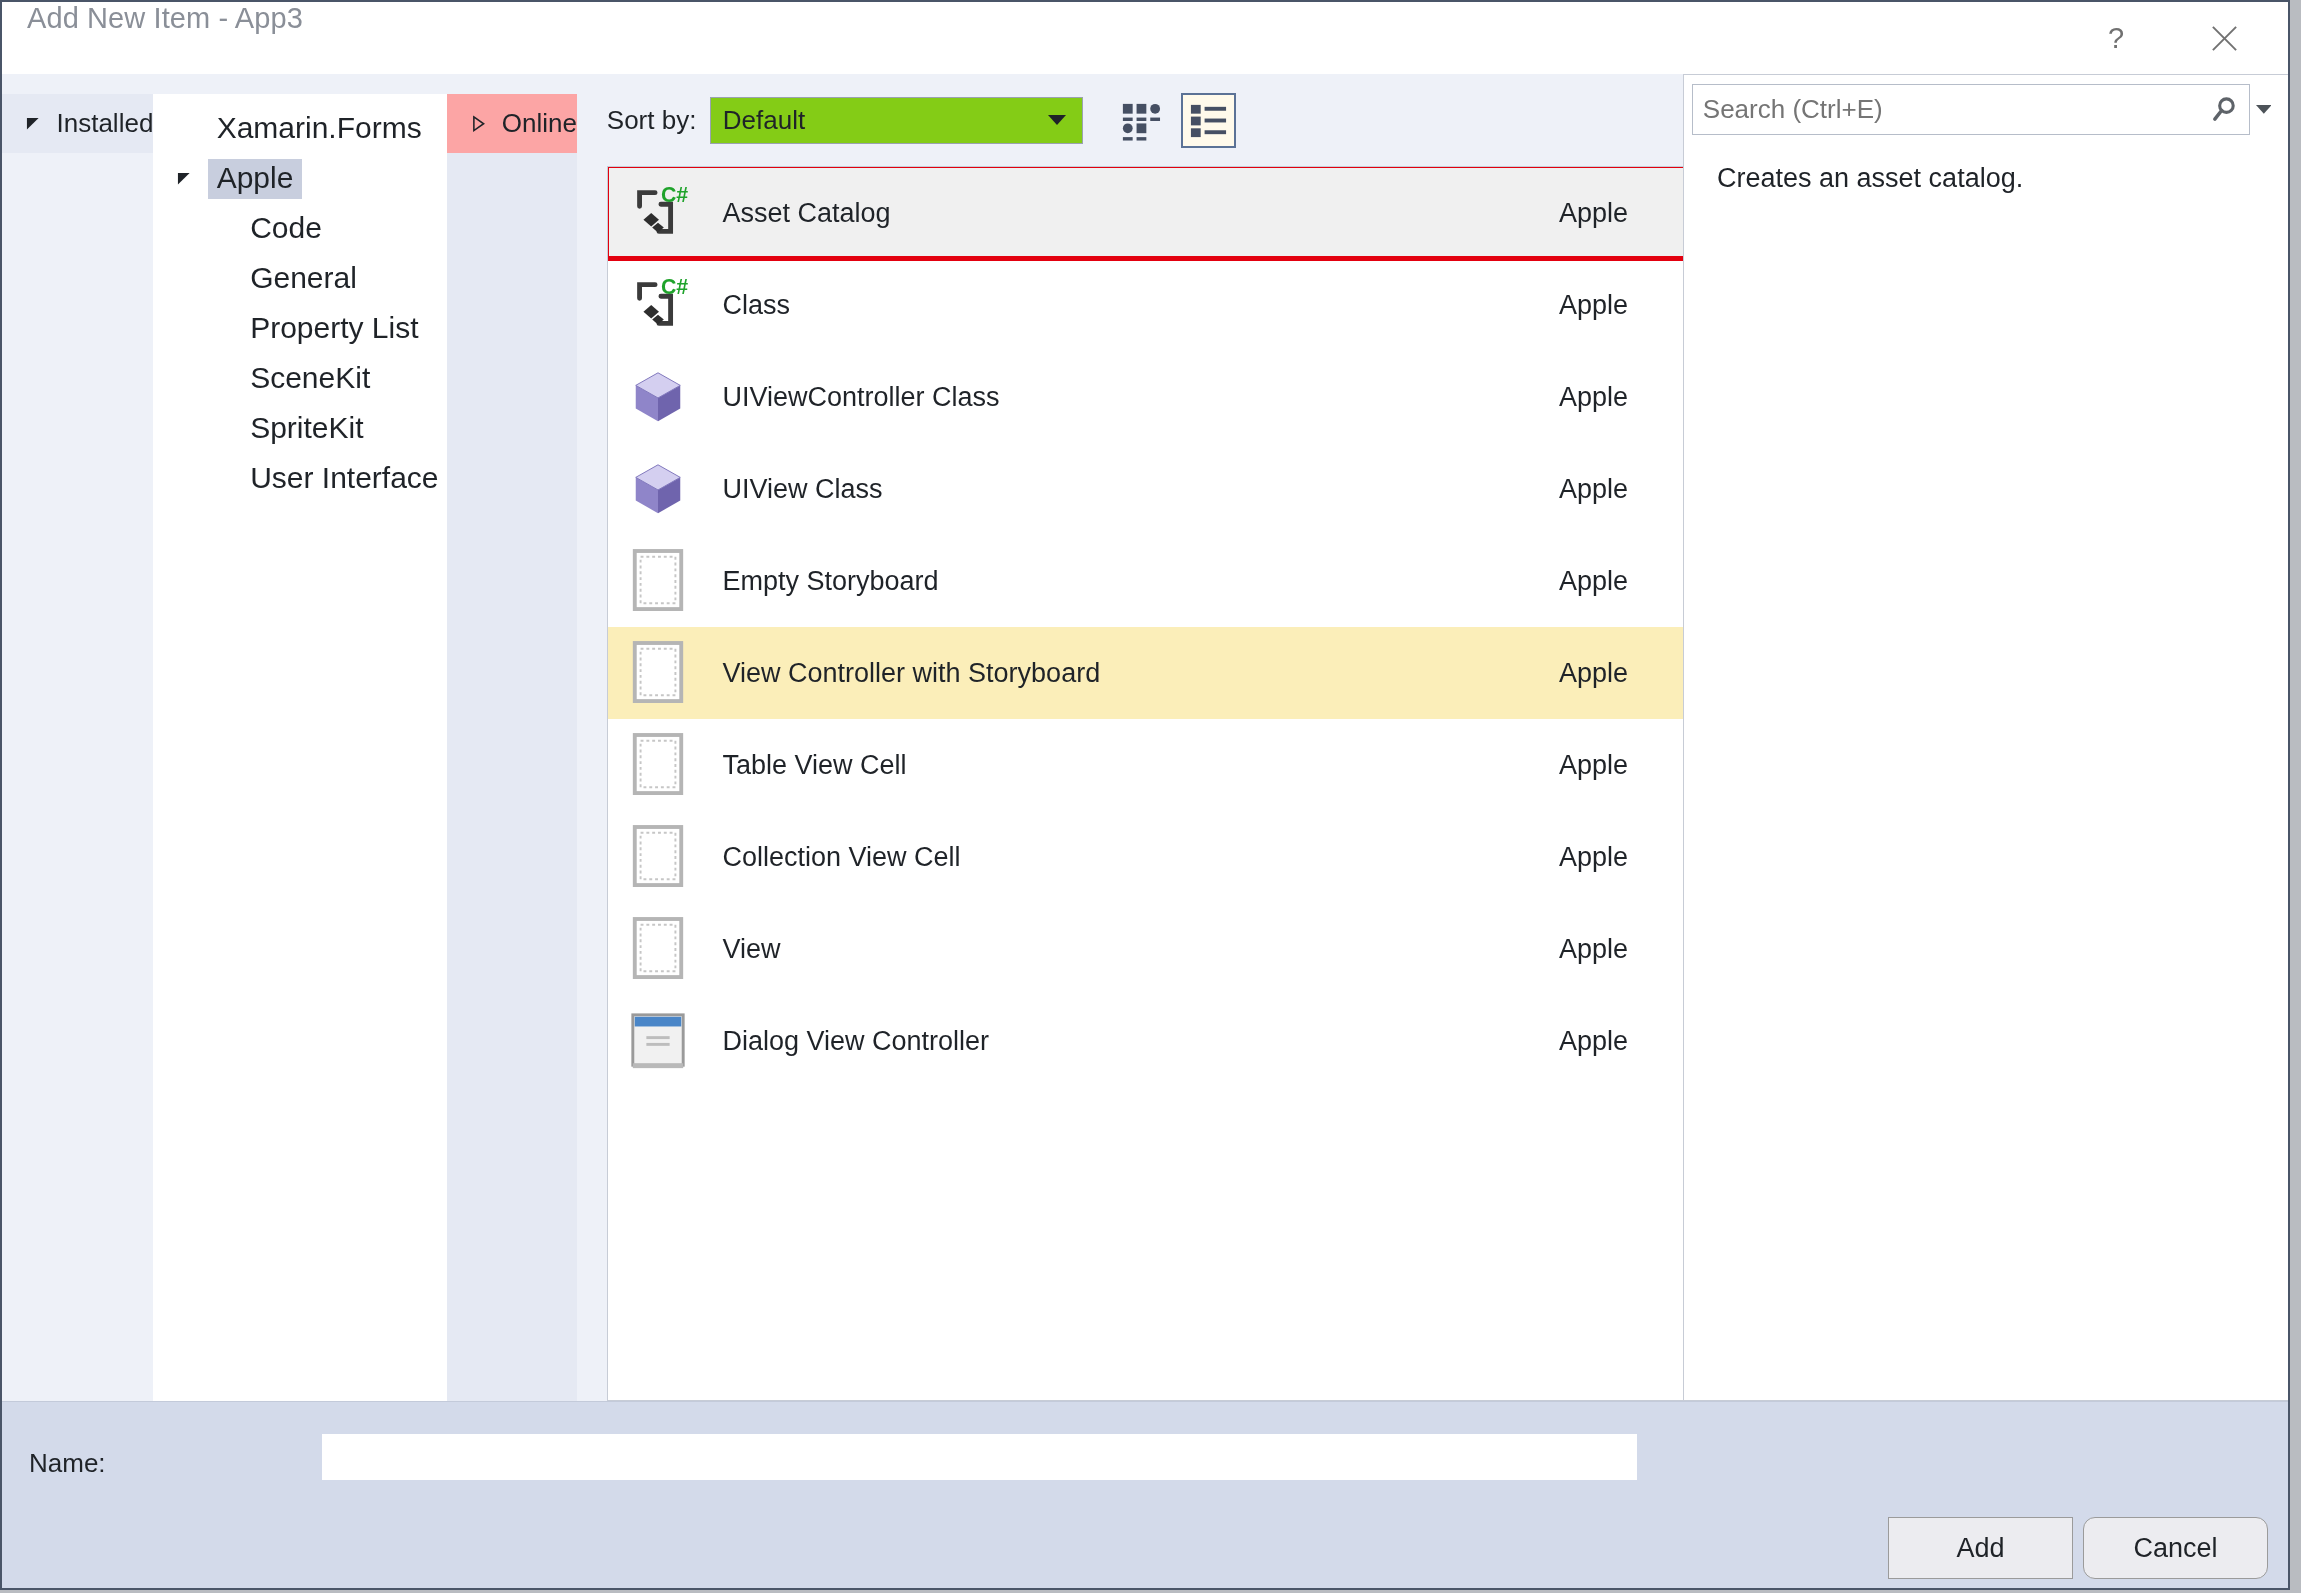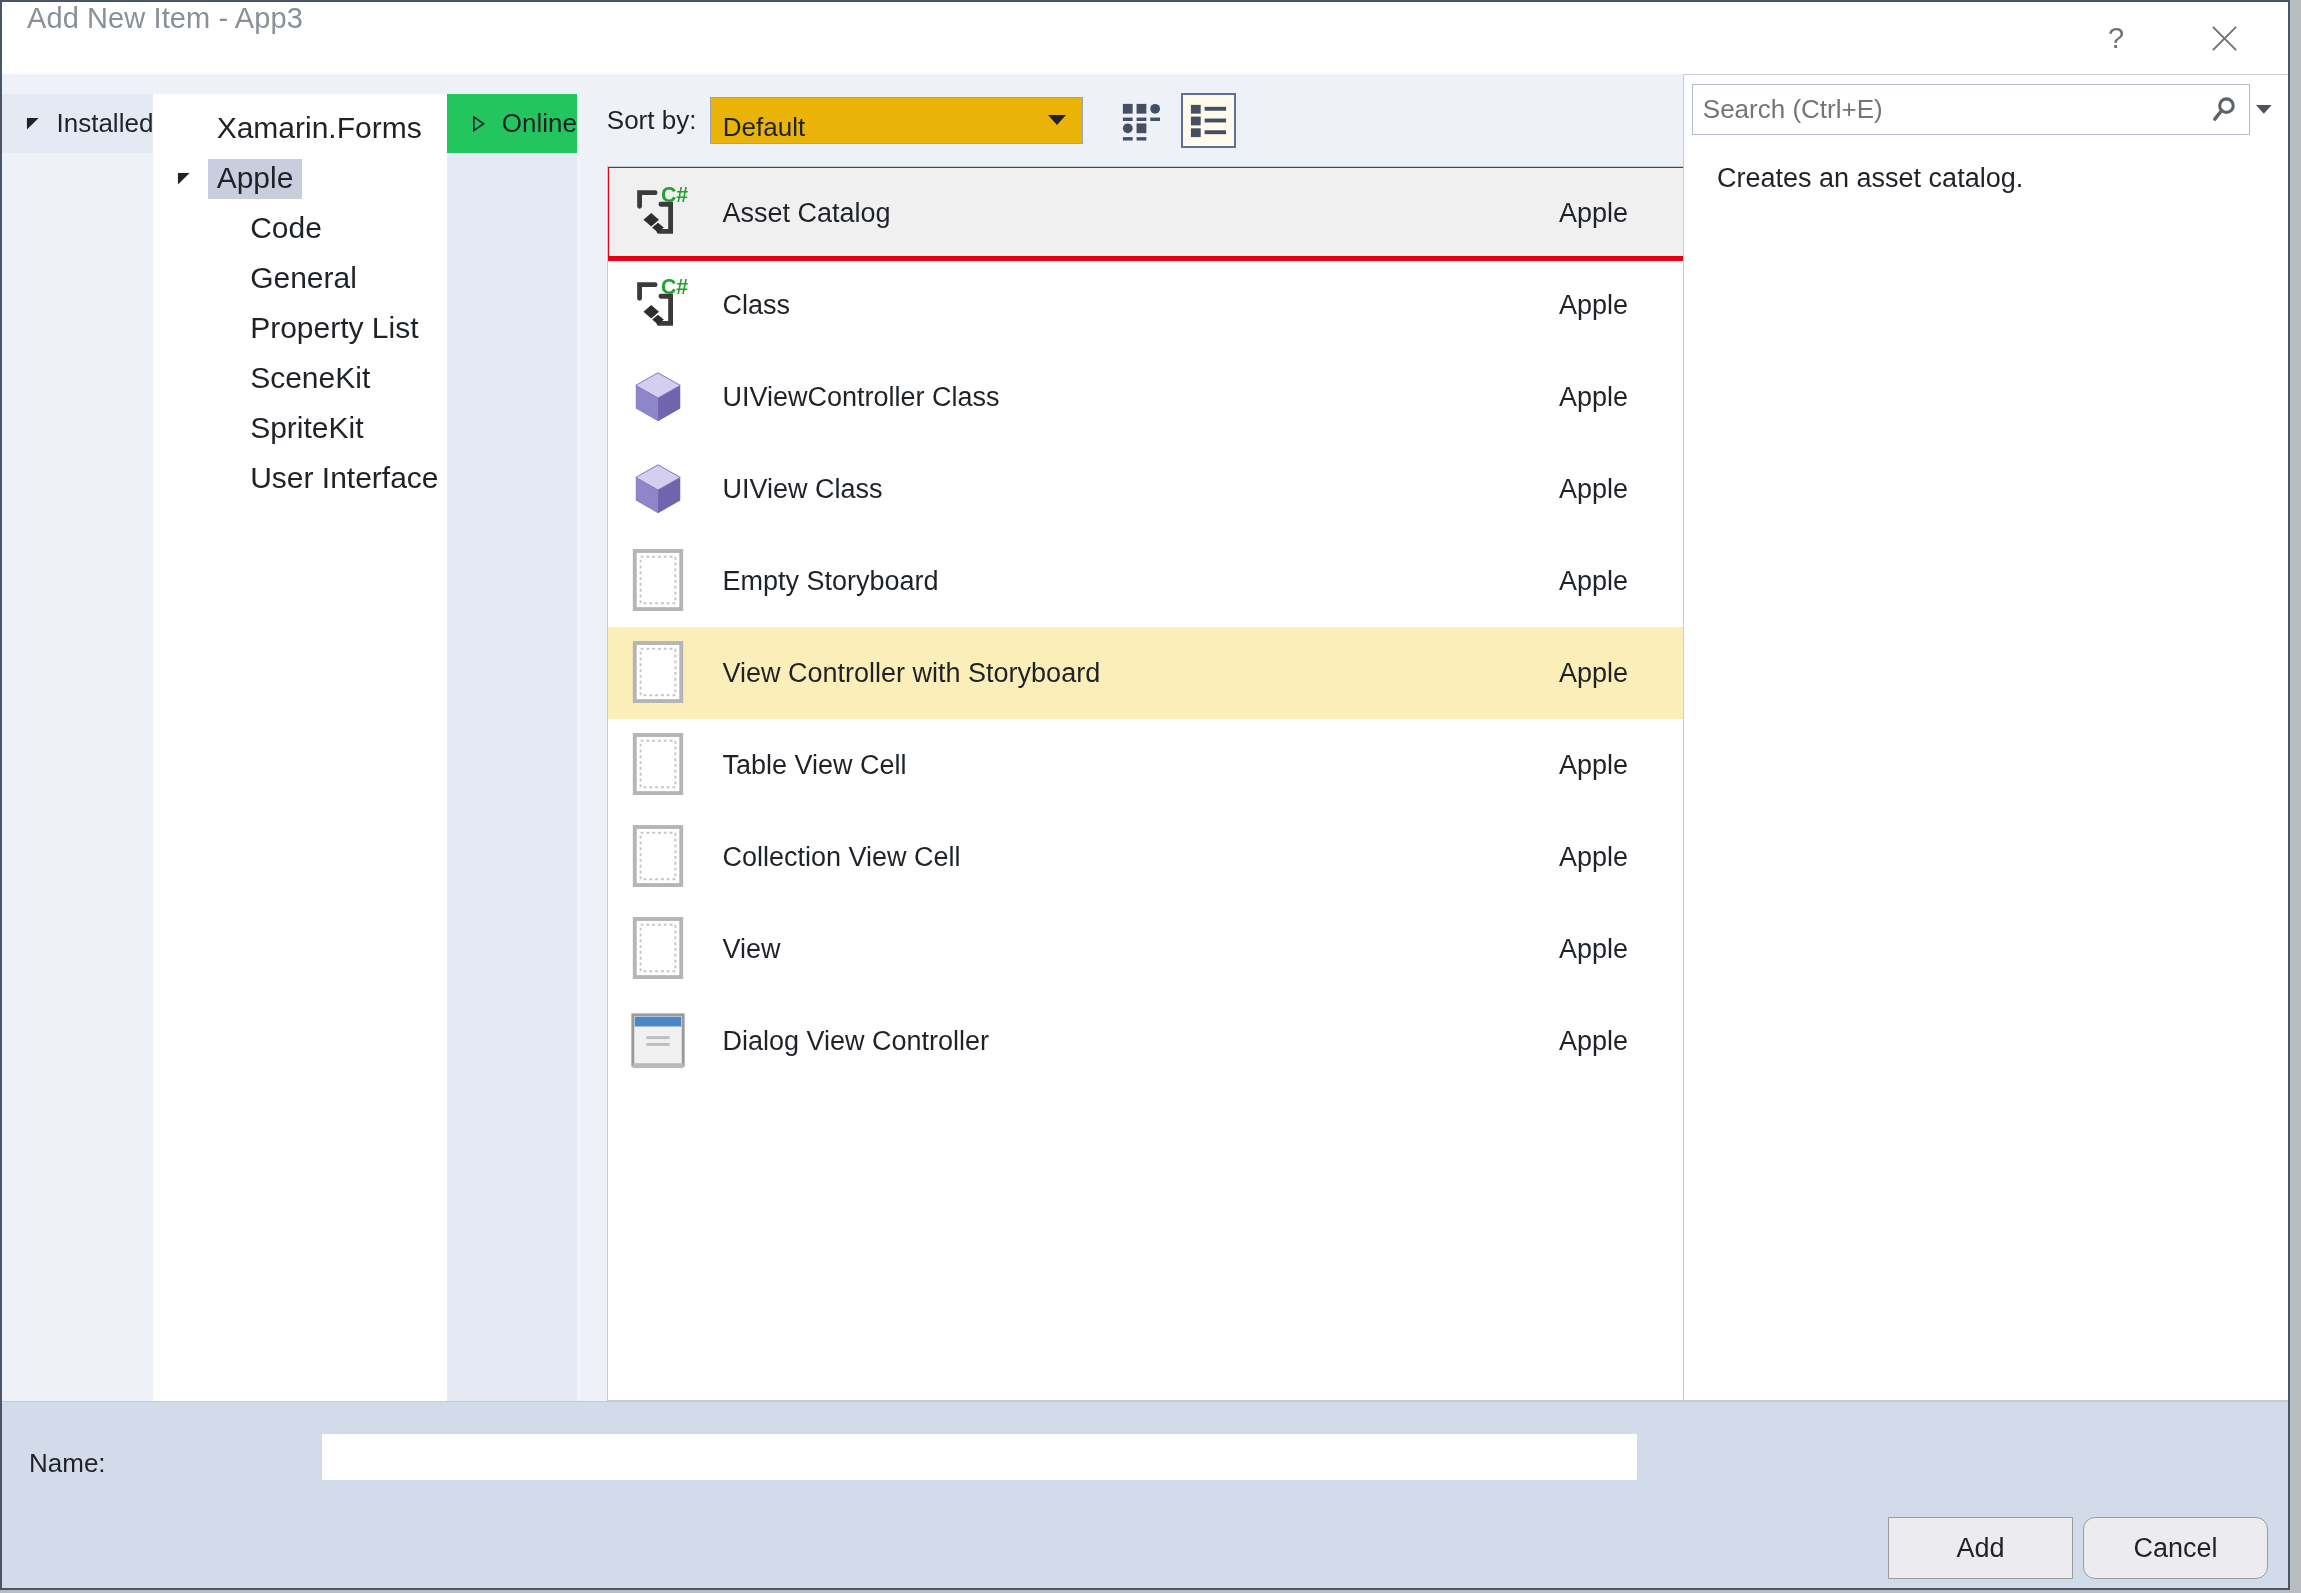--- a/index.html
+++ b/index.html
@@ -152,24 +152,24 @@
   }
   #sortby-label {
     font-size: 26px;
     color: #1f2328;
     margin-right: 13.7px;
     white-space: nowrap;
   }
   #sortby-select {
     width: 373px;
     height: 47px;
-    background: #eab308;
+    background: #84cc16;
     border: 1px solid #9aa2b0;
     display: flex;
-    align-items: flex-end;
+    align-items: center;
     position: relative;
     cursor: pointer;
   }
   #sortby-value {
     font-size: 26px;
     color: #1f2328;
     padding-left: 11.7px;
   }
   #sortby-caret {
     position: absolute;
@@ -410,21 +410,21 @@
           </div>
           <div class="tree-node lvl2">
             <span class="tree-label">SpriteKit</span>
           </div>
           <div class="tree-node lvl2">
             <span class="tree-label">User Interface</span>
           </div>
         </div>
 
         <div id="tree-online-wrap">
-          <div class="tree-group-header" style="background:#22c55e;">
+          <div class="tree-group-header" style="background:#fca5a5;">
             <span class="tw-arrow">
               <svg width="19.5" height="19.5" viewBox="0 0 20 20" aria-hidden="true">
                 <polygon points="5,3 15,10 5,17" fill="none" stroke="#1f2328" stroke-width="1.6"></polygon>
               </svg>
             </span>
             <span class="tree-group-label">Online</span>
           </div>
         </div>
       </div>
 

